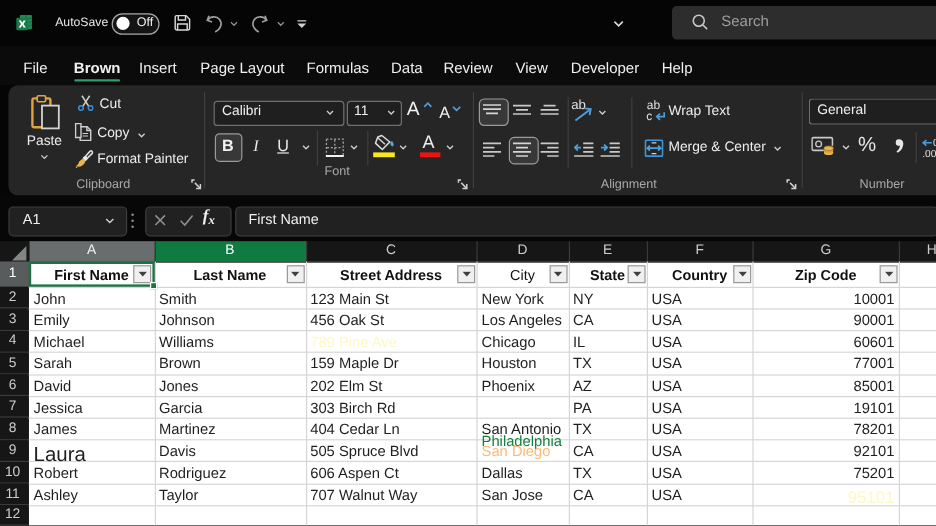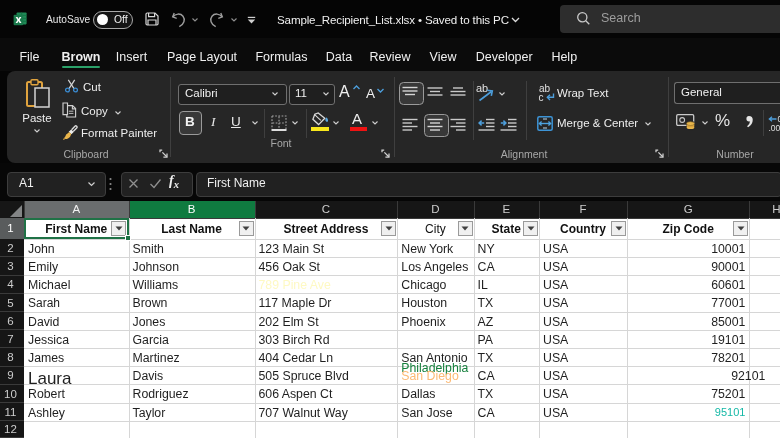--- a/index.html
+++ b/index.html
@@ -34,21 +34,20 @@
 <path d="M13.1 4.9 C10.8 1.4 5.4 1.1 3 4.2 C0.5 7.4 1.8 12.3 6.7 14.6"></path>
 <path d="M9.3 6.3 L13.3 4.9 L11.8 1.1"></path>
 </svg>
 <svg class="abs" style="left:230px;top:17px" width="8" height="6" viewBox="0 0 8 6" fill="none" stroke="#8f8f8f" stroke-width="1.1">
       <path d="M1.5 1.5 L4 4 L6.5 1.5"></path>
     </svg>
 <svg class="abs" style="left:247px;top:16px" width="9" height="9" viewBox="0 0 9 9">
 <path d="M0.8 1.4 H8.2" stroke="#cfcfcf" stroke-width="1.2" fill="none"></path>
 <path d="M0.8 3.6 H8.2 L4.5 7.4 Z" fill="#cfcfcf"></path>
 </svg>
-<div class="txt" style="left:277px;top:13px;font-size:11.6px;letter-spacing:-0.15px;color:#efefef;">Sample_Recipient_List.xlsx • Saved to this PC</div>
 <svg class="abs" style="left:510px;top:16px" width="11" height="8" viewBox="0 0 11 8" fill="none" stroke="#dcdcdc" stroke-width="1.3">
       <path d="M2 2 L5.5 5.5 L9 2"></path>
     </svg>
 <div class="abs" style="left:560px;top:5px;width:226px;height:28px;background:#2d2d2d;border-radius:4px;"></div>
 <svg class="abs" style="left:576px;top:11px" width="15" height="15" viewBox="0 0 15 15" fill="none" stroke="#c9c9c9" stroke-width="1.3">
 <circle cx="6.3" cy="6.3" r="4.6"></circle>
       <path d="M9.8 9.8 L13.3 13.3"></path>
 </svg>
 <div class="txt" style="left:601px;top:11px;font-size:12.5px;color:#9d9d9d;">Search</div>
 <div class="abs" style="left:0;top:38px;width:780px;height:33px;background:#0b0b0b;"></div>
@@ -408,21 +407,21 @@
 <div class="txt" style="left:745.4px;top:260.0px;transform:translateX(-100%);font-size:12.3px;color:#1f1f1f;">90001</div>
 <div class="txt" style="left:28px;top:278.2px;font-size:12.3px;color:#1f1f1f;">Michael</div>
 <div class="txt" style="left:132.5px;top:278.2px;font-size:12.3px;color:#1f1f1f;">Williams</div>
 <div class="txt" style="left:258.5px;top:278.2px;font-size:12.3px;color:#fef9c3;">789 Pine Ave</div>
 <div class="txt" style="left:401.3px;top:278.2px;font-size:12.3px;color:#1f1f1f;">Chicago</div>
 <div class="txt" style="left:477.5px;top:278.2px;font-size:12.3px;color:#1f1f1f;">IL</div>
 <div class="txt" style="left:543px;top:278.2px;font-size:12.3px;color:#1f1f1f;">USA</div>
 <div class="txt" style="left:745.4px;top:278.2px;transform:translateX(-100%);font-size:12.3px;color:#1f1f1f;">60601</div>
 <div class="txt" style="left:28px;top:296.4px;font-size:12px;color:#1f1f1f;">Sarah</div>
 <div class="txt" style="left:132.5px;top:296.4px;font-size:12.3px;color:#1f1f1f;">Brown</div>
-<div class="txt" style="left:258.5px;top:296.4px;font-size:12.3px;color:#1f1f1f;">117 Maple Dr</div>
+<div class="txt" style="left:258.5px;top:296.4px;font-size:12.3px;color:#1f1f1f;">159 Maple Dr</div>
 <div class="txt" style="left:401.3px;top:296.4px;font-size:12.3px;color:#1f1f1f;">Houston</div>
 <div class="txt" style="left:477.5px;top:296.4px;font-size:12.3px;color:#1f1f1f;">TX</div>
 <div class="txt" style="left:543px;top:296.4px;font-size:12.3px;color:#1f1f1f;">USA</div>
 <div class="txt" style="left:745.4px;top:296.4px;transform:translateX(-100%);font-size:12.3px;color:#1f1f1f;">77001</div>
 <div class="txt" style="left:28px;top:314.6px;font-size:12.3px;color:#1f1f1f;">David</div>
 <div class="txt" style="left:132.5px;top:314.6px;font-size:12.3px;color:#1f1f1f;">Jones</div>
 <div class="txt" style="left:258.5px;top:314.6px;font-size:12.3px;color:#1f1f1f;">202 Elm St</div>
 <div class="txt" style="left:401.3px;top:314.6px;font-size:12.3px;color:#1f1f1f;">Phoenix</div>
 <div class="txt" style="left:477.5px;top:314.6px;font-size:12.3px;color:#1f1f1f;">AZ</div>
 <div class="txt" style="left:543px;top:314.6px;font-size:12.3px;color:#1f1f1f;">USA</div>
@@ -440,29 +439,29 @@
 <div class="txt" style="left:401.3px;top:351.0px;font-size:12.3px;color:#1f1f1f;">San Antonio</div>
 <div class="txt" style="left:477.5px;top:351.0px;font-size:12.3px;color:#1f1f1f;">TX</div>
 <div class="txt" style="left:543px;top:351.0px;font-size:12.3px;color:#1f1f1f;">USA</div>
 <div class="txt" style="left:745.4px;top:351.0px;transform:translateX(-100%);font-size:12.3px;color:#1f1f1f;">78201</div>
 <div class="txt" style="left:28px;top:369.2px;font-size:17px;color:#1f1f1f;">Laura</div>
 <div class="txt" style="left:132.5px;top:369.2px;font-size:12.3px;color:#1f1f1f;">Davis</div>
 <div class="txt" style="left:258.5px;top:369.2px;font-size:12.3px;color:#1f1f1f;">505 Spruce Blvd</div>
 <div class="txt" style="left:401.3px;top:369.2px;font-size:12.3px;color:#fdba74;">San Diego</div>
 <div class="txt" style="left:477.5px;top:369.2px;font-size:12.3px;color:#1f1f1f;">CA</div>
 <div class="txt" style="left:543px;top:369.2px;font-size:12.3px;color:#1f1f1f;">USA</div>
-<div class="txt" style="left:745.4px;top:369.2px;transform:translateX(-100%);font-size:12.3px;color:#1f1f1f;margin-left:20px;">92101</div>
+<div class="txt" style="left:745.4px;top:369.2px;transform:translateX(-100%);font-size:12.3px;color:#1f1f1f;">92101</div>
 <div class="txt" style="left:28px;top:387.4px;font-size:12.3px;color:#1f1f1f;">Robert</div>
 <div class="txt" style="left:132.5px;top:387.4px;font-size:12.3px;color:#1f1f1f;">Rodriguez</div>
 <div class="txt" style="left:258.5px;top:387.4px;font-size:12.3px;color:#1f1f1f;">606 Aspen Ct</div>
 <div class="txt" style="left:401.3px;top:387.4px;font-size:12.3px;color:#1f1f1f;">Dallas</div>
 <div class="txt" style="left:477.5px;top:387.4px;font-size:12.3px;color:#1f1f1f;">TX</div>
 <div class="txt" style="left:543px;top:387.4px;font-size:12.3px;color:#1f1f1f;">USA</div>
 <div class="txt" style="left:745.4px;top:387.4px;transform:translateX(-100%);font-size:12.3px;color:#1f1f1f;">75201</div>
 <div class="txt" style="left:28px;top:405.6px;font-size:12.3px;color:#1f1f1f;">Ashley</div>
 <div class="txt" style="left:132.5px;top:405.6px;font-size:12.3px;color:#1f1f1f;">Taylor</div>
 <div class="txt" style="left:258.5px;top:405.6px;font-size:12.3px;color:#1f1f1f;">707 Walnut Way</div>
 <div class="txt" style="left:401.3px;top:405.6px;font-size:12.3px;color:#1f1f1f;">San Jose</div>
 <div class="txt" style="left:477.5px;top:405.6px;font-size:12.3px;color:#1f1f1f;">CA</div>
 <div class="txt" style="left:543px;top:405.6px;font-size:12.3px;color:#1f1f1f;">USA</div>
-<div class="txt" style="left:745.4px;top:405.6px;transform:translateX(-100%);font-size:11px;color:#14b8a6;">95101</div>
+<div class="txt" style="left:745.4px;top:405.6px;transform:translateX(-100%);font-size:14px;color:#fef9c3;">95101</div>
 <div class="abs" style="left:23.5px;top:217.8px;width:105px;height:21.7px;border:2.4px solid #1f7246;box-sizing:border-box;"></div>
 <div class="abs" style="left:125.2px;top:235.4px;width:4px;height:4px;background:#1f7246;border:1px solid #fff;box-sizing:content-box;"></div>
 </div>
 </body></html>

